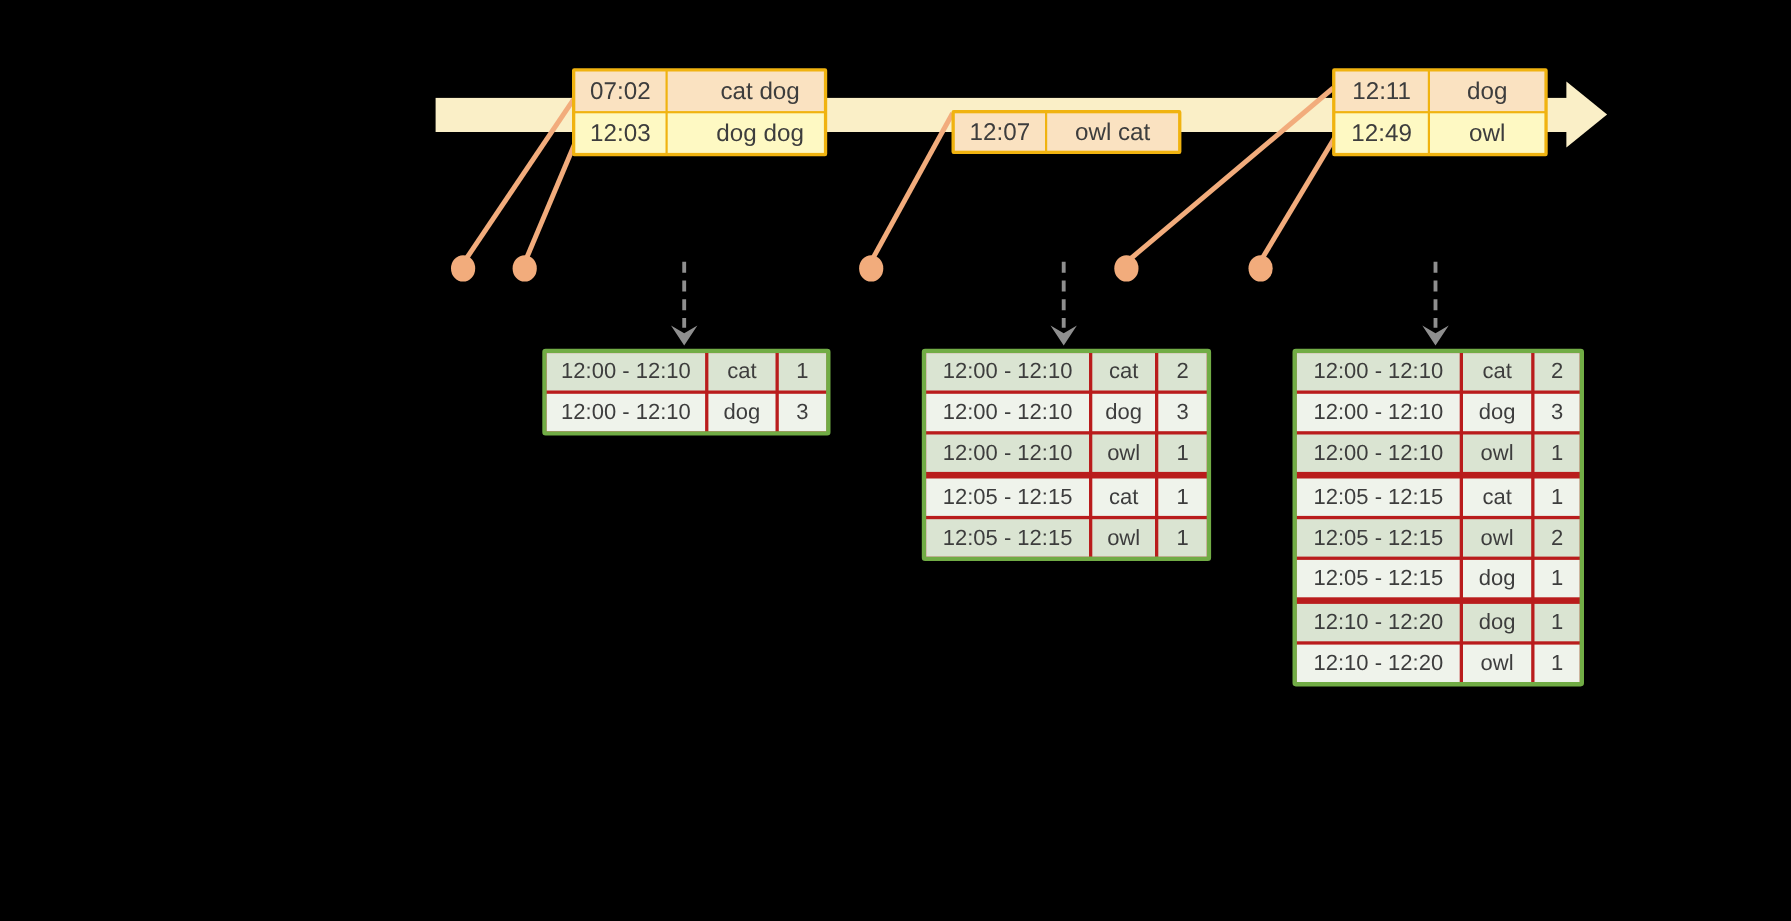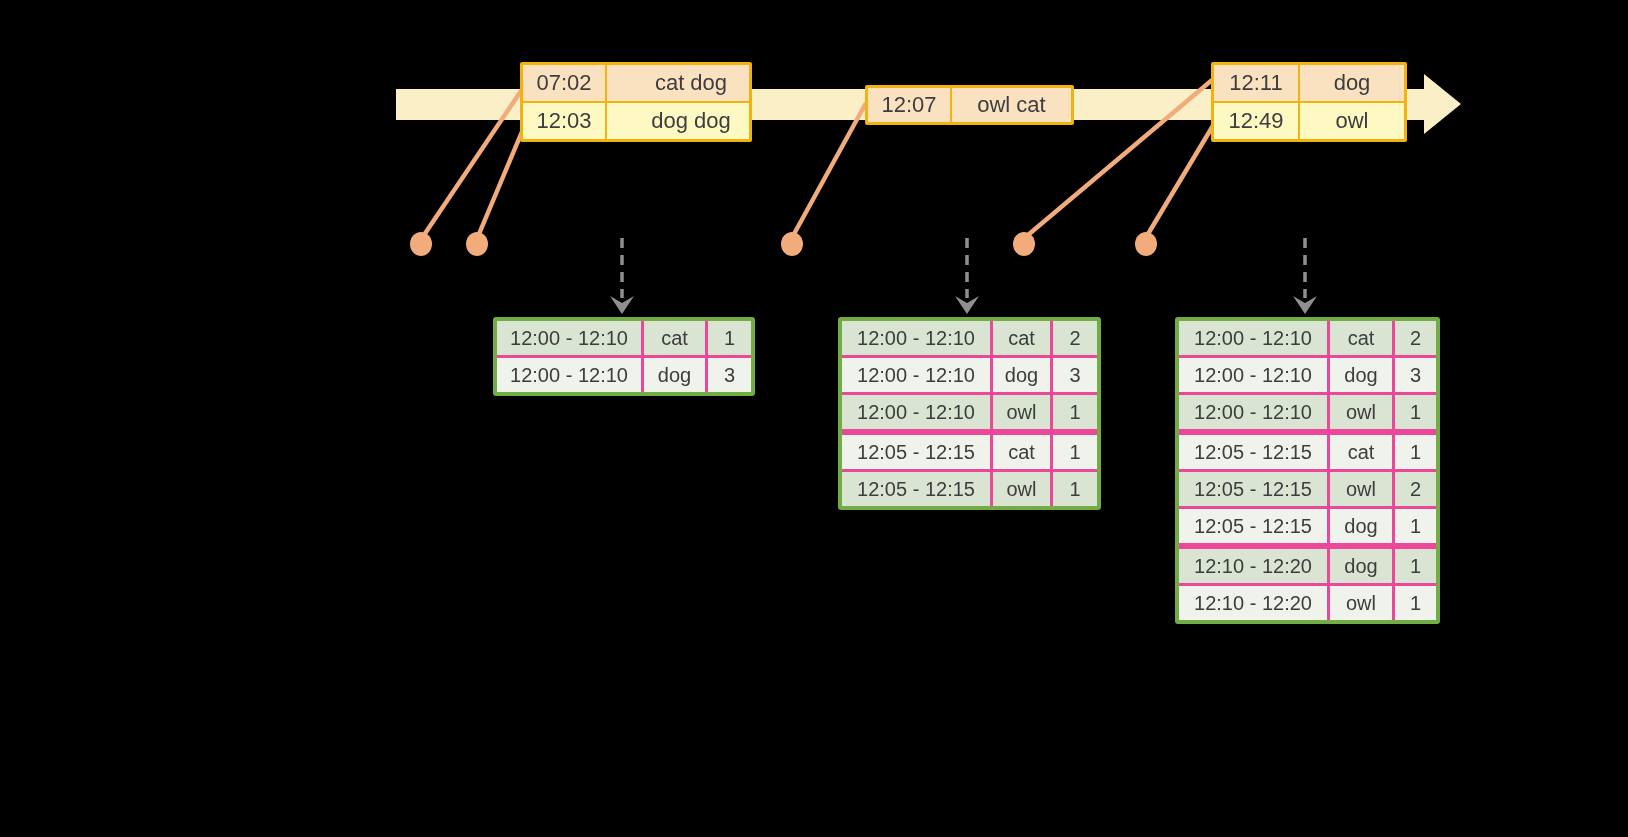--- a/index.html
+++ b/index.html
@@ -14,34 +14,34 @@
     border-top:30px solid transparent;border-bottom:30px solid transparent;border-left:37px solid #FAEFC7;
   }
   
   .overlay{position:absolute;left:0;top:0;width:1628px;height:837px;pointer-events:none;}
   
   .event-table{
     position:absolute;display:flex;flex-direction:column;gap:2px;
     background:#F0B310;border:3px solid #F0B310;border-radius:2px;
   }
   .t1{left:520px;top:62px;}
-  .t2{left:865px;top:85px;}
+  .t2{left:865px;top:100px;}
   .t3{left:1211px;top:62px;}
   .event-row{display:flex;gap:2px;}
   .event-cell{height:36px;line-height:36px;text-align:center;font-size:22px;color:#3D3D3D;}
   .t2 .event-cell{height:34px;line-height:34px;}
   .t1 .ec-time{width:82px;}  .t1 .ec-words{width:116px;padding-left:26px;}
   .t2 .ec-time{width:82px;}  .t2 .ec-words{width:119px;}
   .t3 .ec-time{width:84px;}  .t3 .ec-words{width:104px;}
   .row-peach .event-cell{background:#FAE2C1;}
   .row-cream .event-cell{background:#fef9c3;}
   
   .result-table{
     position:absolute;display:flex;flex-direction:column;gap:3px;
-    background:#ec4899;border:4px solid #71AC45;border-radius:3px;
+    background:#b91c1c;border:4px solid #71AC45;border-radius:3px;
   }
   .g1{left:493px;top:317px;}
   .g2{left:838px;top:317px;}
   .g3{left:1175px;top:317px;}
   .result-row{display:flex;gap:3px;}
   .result-row.group-start{margin-top:3px;}
   .result-cell{height:34px;line-height:34px;text-align:center;font-size:20px;color:#3D3D3D;}
   .row-dark .result-cell{background:#DAE4D2;}
   .row-light .result-cell{background:#EFF3EB;}
   .g1 .rc-window{width:144px;} .g1 .rc-word{width:61px;} .g1 .rc-count{width:43px;}

